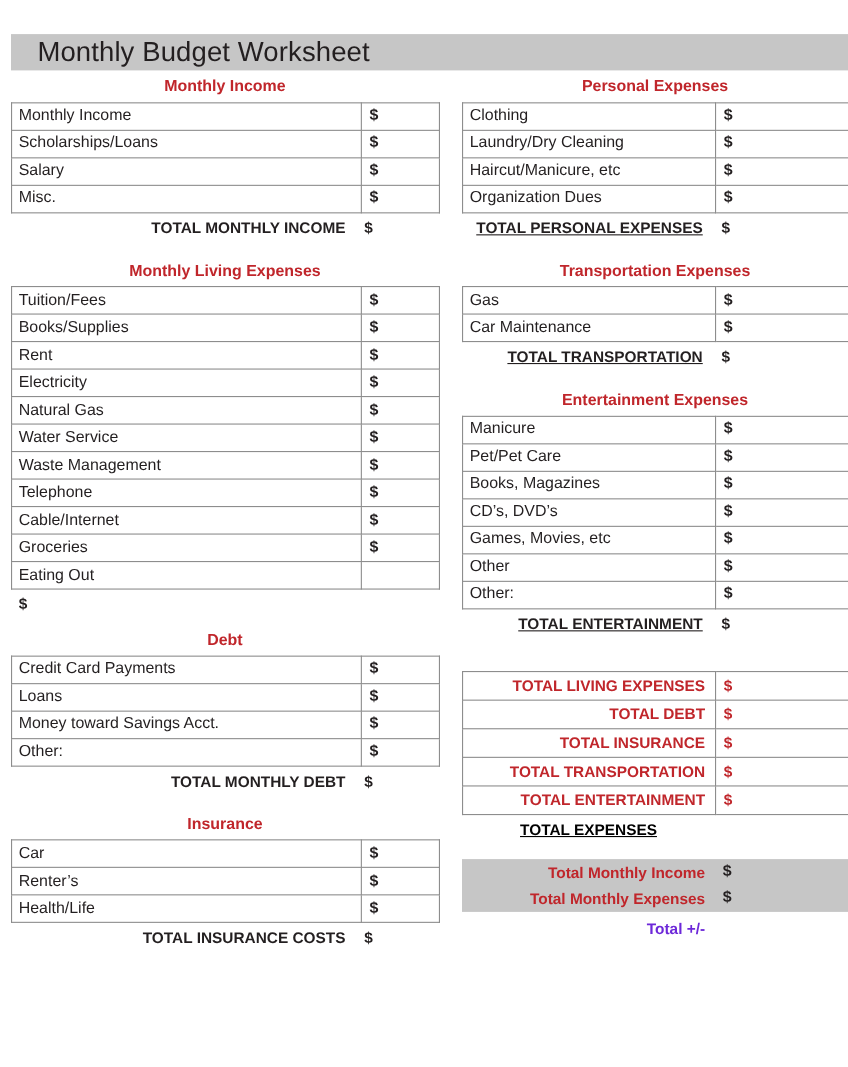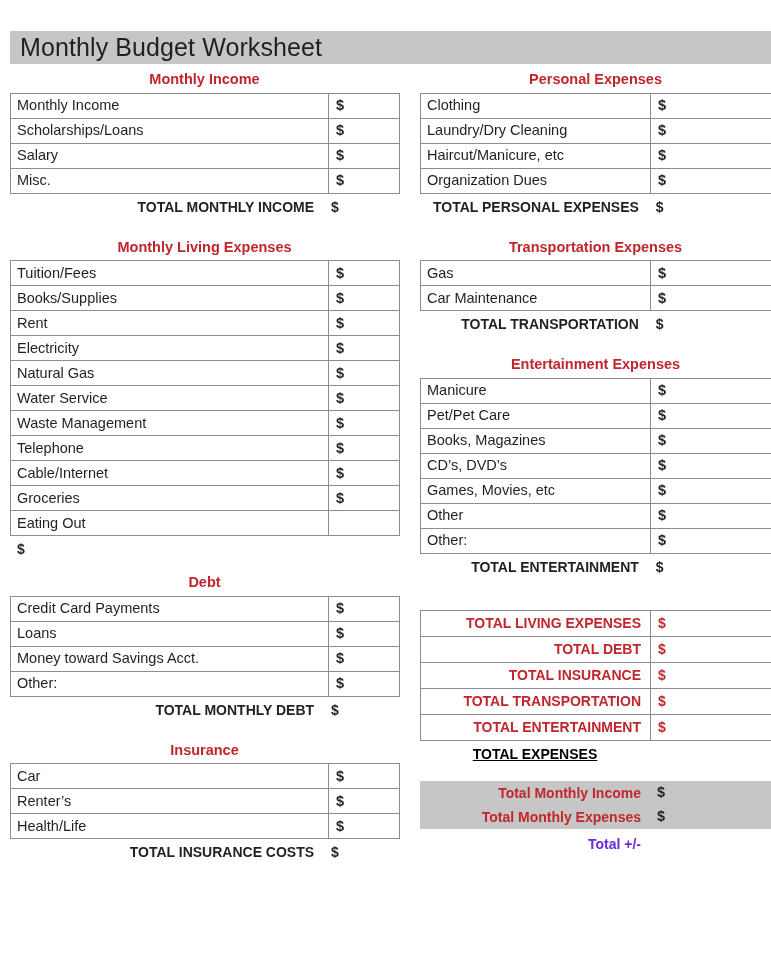--- a/index.html
+++ b/index.html
@@ -24,21 +24,21 @@
     width: 761px;
     height: 33px;
     background: #c6c6c6;
     display: flex;
     align-items: center;
   }
   .title-band .title-text {
     font-size: 25px;
     font-weight: 400;
     color: #231f20;
-    padding-left: 10px;
+    padding-left: 24px;
     letter-spacing: 0.1px;
     line-height: 1;
   }
 
   
   .col-left {
     position: absolute;
     left: 10px;
     top: 72px;
     width: 389px;
@@ -102,21 +102,21 @@
   .tot-line .lbl {
     text-align: right;
     padding-right: 10px;
     line-height: 1;
   }
   .tot-line .val {
     line-height: 1;
   }
   .col-left .tot-line .lbl { width: 318px; }
   .col-left .tot-line .val { width: 71px; padding-left: 7px; }
-  .col-right .tot-line .lbl { width: 230px; }
+  .col-right .tot-line .lbl { width: 230px; text-decoration: underline; }
   .col-right .tot-line .val { width: 121px; padding-left: 7px; }
 
   
   table.grid.summary td {
     color: #c0262b;
     font-weight: bold;
     font-size: 14px;
     height: 25px;
   }
   table.grid.summary td.lbl {

